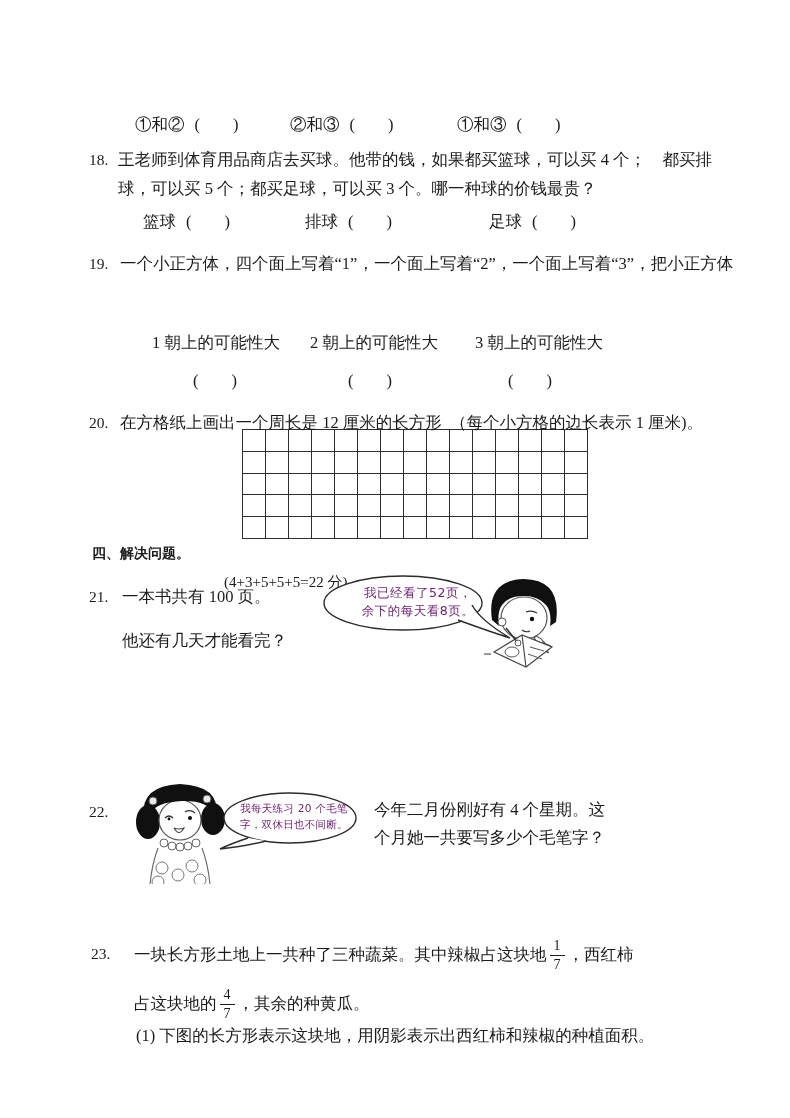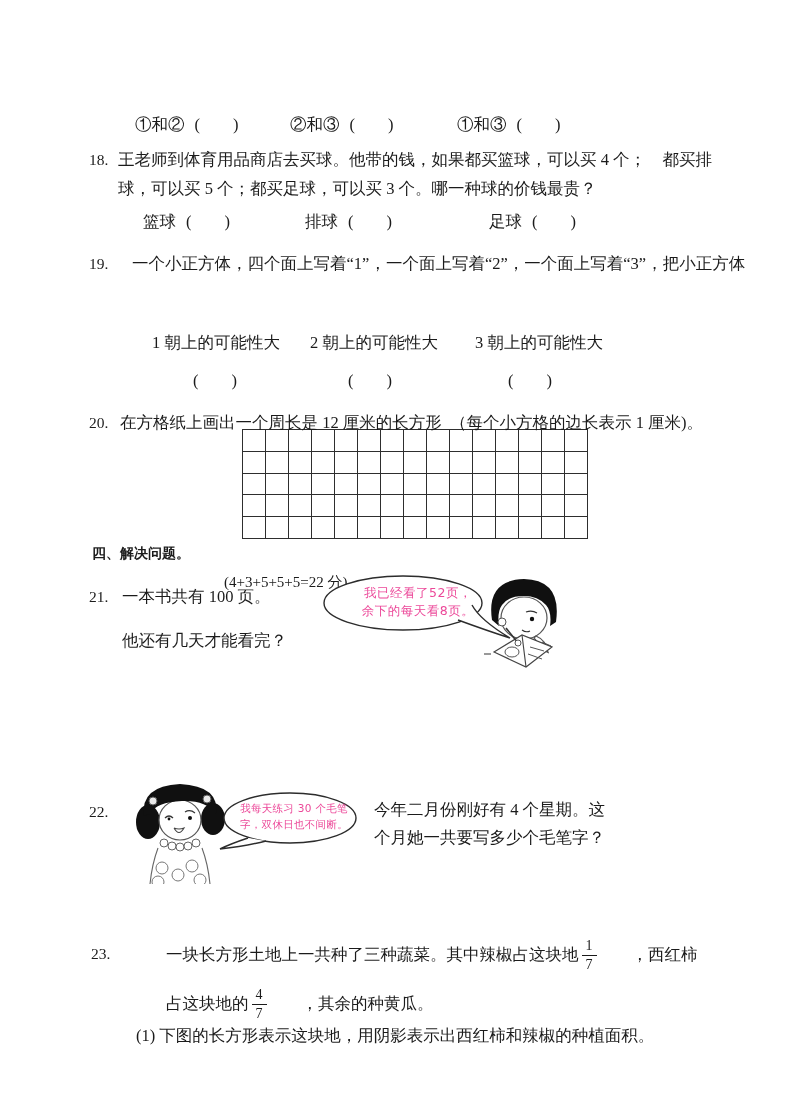--- a/index.html
+++ b/index.html
@@ -22,32 +22,32 @@
   
   #grid20{
     display:grid;
     left:242px;top:429px;width:345px;height:109px;
     border-left:1px solid #2e2e2e;border-top:1px solid #2e2e2e;
     background:transparent;
   }
   .gcell{border-right:1px solid #2e2e2e;border-bottom:1px solid #2e2e2e;}
   
   .fracline{display:flex;align-items:center;height:50px;}
-  .fracline .t{font-size:16.5px;margin-left:32px;}
+  .fracline .t{font-size:16.5px;}
   .frac{display:inline-flex;flex-direction:column;align-items:center;line-height:1;margin:0 3px;}
   .frac .fnum{font-size:14px;padding:0 4px 2px;}
   .frac .fden{font-size:14px;border-top:1.4px solid #1b1b1b;padding:2px 4px 0;}
   
   .bubble{position:absolute;}
   .bubble svg{position:absolute;left:0;top:0;}
   .bubble .btxt{
     position:absolute;left:0;top:0;width:100%;height:86%;
     display:flex;flex-direction:column;align-items:center;justify-content:center;
     font-family:"DejaVu Sans","Liberation Sans",sans-serif;
-    color:#ec4899;
+    color:#701a75;
   }
   .bubble .btxt span{white-space:pre;display:block;}
   #bubble21 .btxt{font-size:12.5px;line-height:1.5;letter-spacing:0.5px;}
   #bubble22 .btxt{font-size:10.5px;line-height:1.55;letter-spacing:0.3px;}
 </style>
 </head>
 <body>
 
 <div class="page">
 
@@ -74,21 +74,21 @@
   <div class="abs pair" style="left:305px;top:211px">
     <span class="lbl">排球</span>
     <span class="blank">(        )</span>
   </div>
   <div class="abs pair" style="left:489px;top:211px">
     <span class="lbl">足球</span>
     <span class="blank">(        )</span>
   </div>
 
   <span class="abs t num" style="left:89px;top:255px">19.</span>
-  <span class="abs t" style="left:132px;top:254px">一个小正方体，四个面上写着“1”，一个面上写着“2”，一个面上写着“3”，把小正方体</span>
+  <span class="abs t" style="left:120px;top:254px">一个小正方体，四个面上写着“1”，一个面上写着“2”，一个面上写着“3”，把小正方体</span>
   <span class="abs t" style="left:152px;top:333px">1 朝上的可能性大</span>
   <span class="abs t" style="left:310px;top:333px">2 朝上的可能性大</span>
   <span class="abs t" style="left:475px;top:333px">3 朝上的可能性大</span>
   <span class="abs t" style="left:193px;top:371px">(        )</span>
   <span class="abs t" style="left:348px;top:371px">(        )</span>
   <span class="abs t" style="left:508px;top:371px">(        )</span>
 
   <span class="abs t num" style="left:89px;top:414px">20.</span>
   <span class="abs t" style="left:120px;top:413px;z-index:2">在方格纸上画出一个周长是 12 厘米的长方形  （每个小方格的边长表示 1 厘米)。</span>
   <div class="abs" id="grid20" style="grid-template-columns: repeat(15, 1fr); grid-template-rows: repeat(5, 1fr);">
@@ -238,21 +238,21 @@
     </g>
     <path d="M26,72 Q20,88 18,108 M70,72 Q76,88 78,108" fill="none" stroke="#666" stroke-width="1.1"></path>
   </svg>
 
   <div class="bubble" id="bubble22" style="left:218px;top:788px;width:152px;height:66px">
     <svg width="152" height="66" viewBox="0 0 152 66">
       <ellipse cx="72" cy="30" rx="66" ry="25" fill="#ffffff" stroke="#2c2c2c" stroke-width="1.4"></ellipse>
       <path d="M30,50 Q12,56 2,61 Q28,58 48,53" fill="#ffffff" stroke="#2c2c2c" stroke-width="1.4"></path>
     </svg>
     <div class="btxt">
-      <span>我每天练习 30 个毛笔</span>
+      <span>我每天练习 20 个毛笔</span>
       <span>字，双休日也不间断。</span>
     </div>
   </div>
 
   <span class="abs t" style="left:374px;top:800px">今年二月份刚好有 4 个星期。这</span>
   <span class="abs t" style="left:374px;top:828px">个月她一共要写多少个毛笔字？</span>
 
   <span class="abs t num" style="left:91px;top:945px">23.</span>
   <div class="abs fracline" style="left:134px;top:930px">
     <span class="t">一块长方形土地上一共种了三种蔬菜。其中辣椒占这块地</span>

